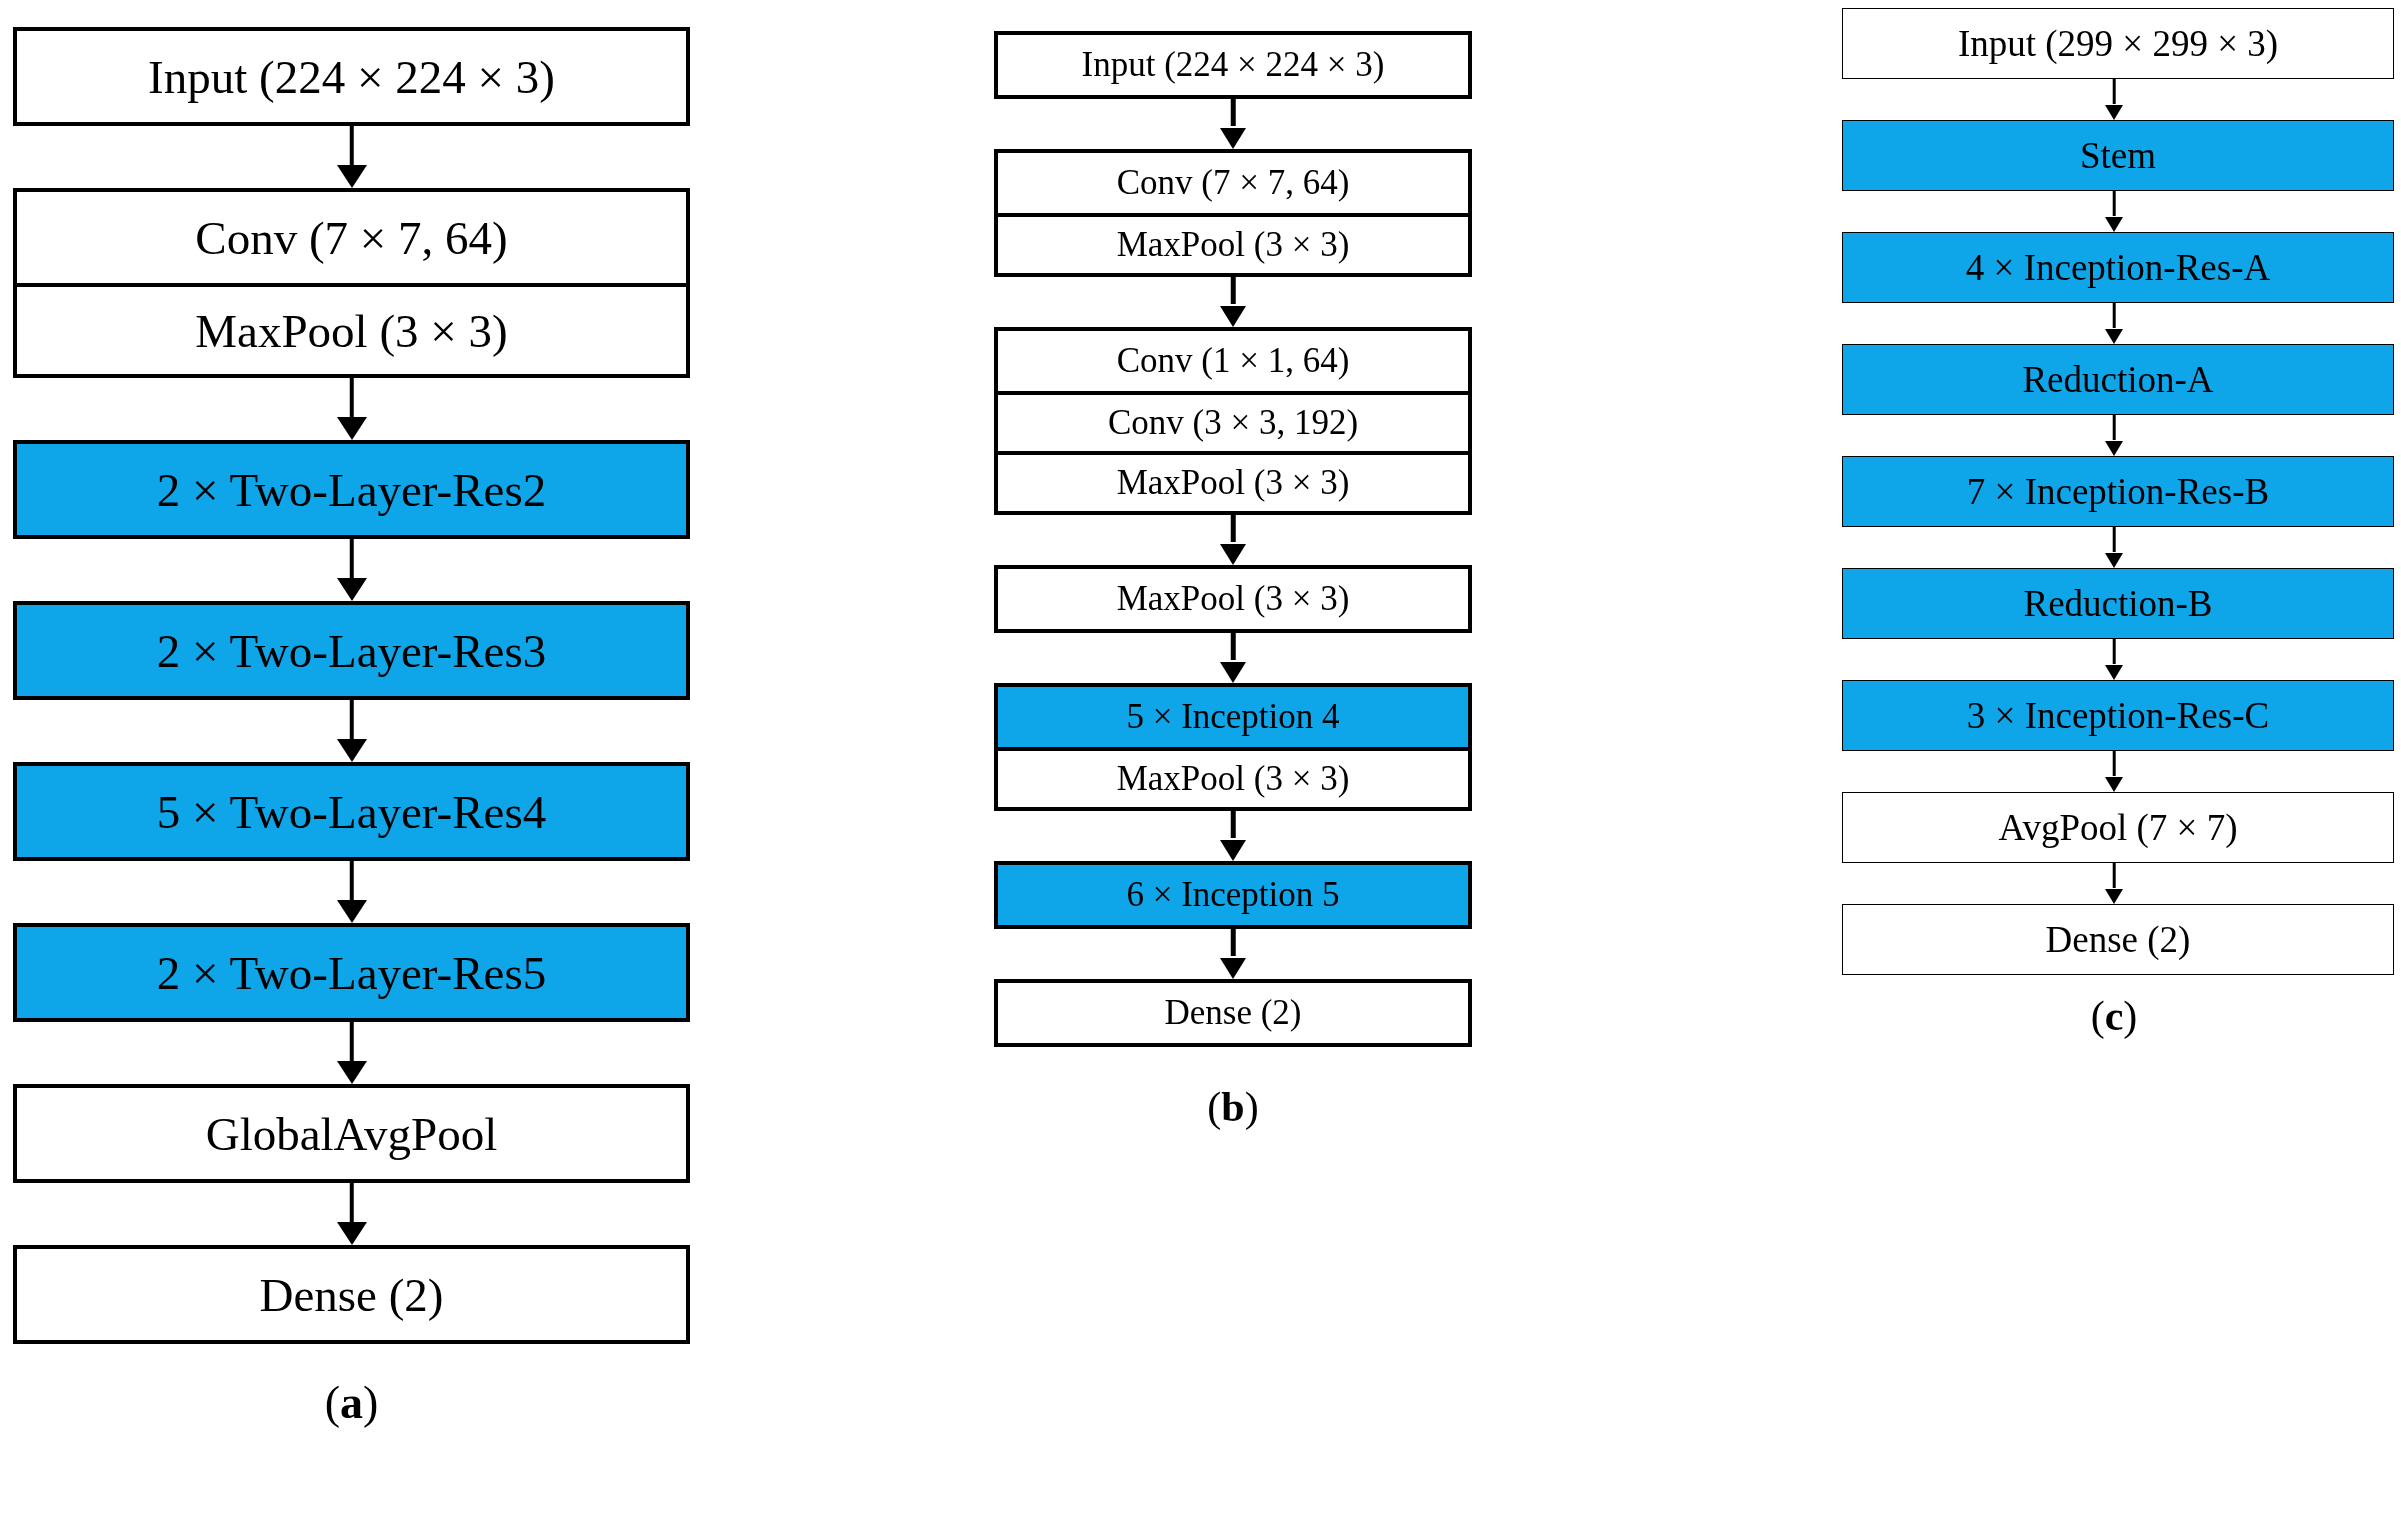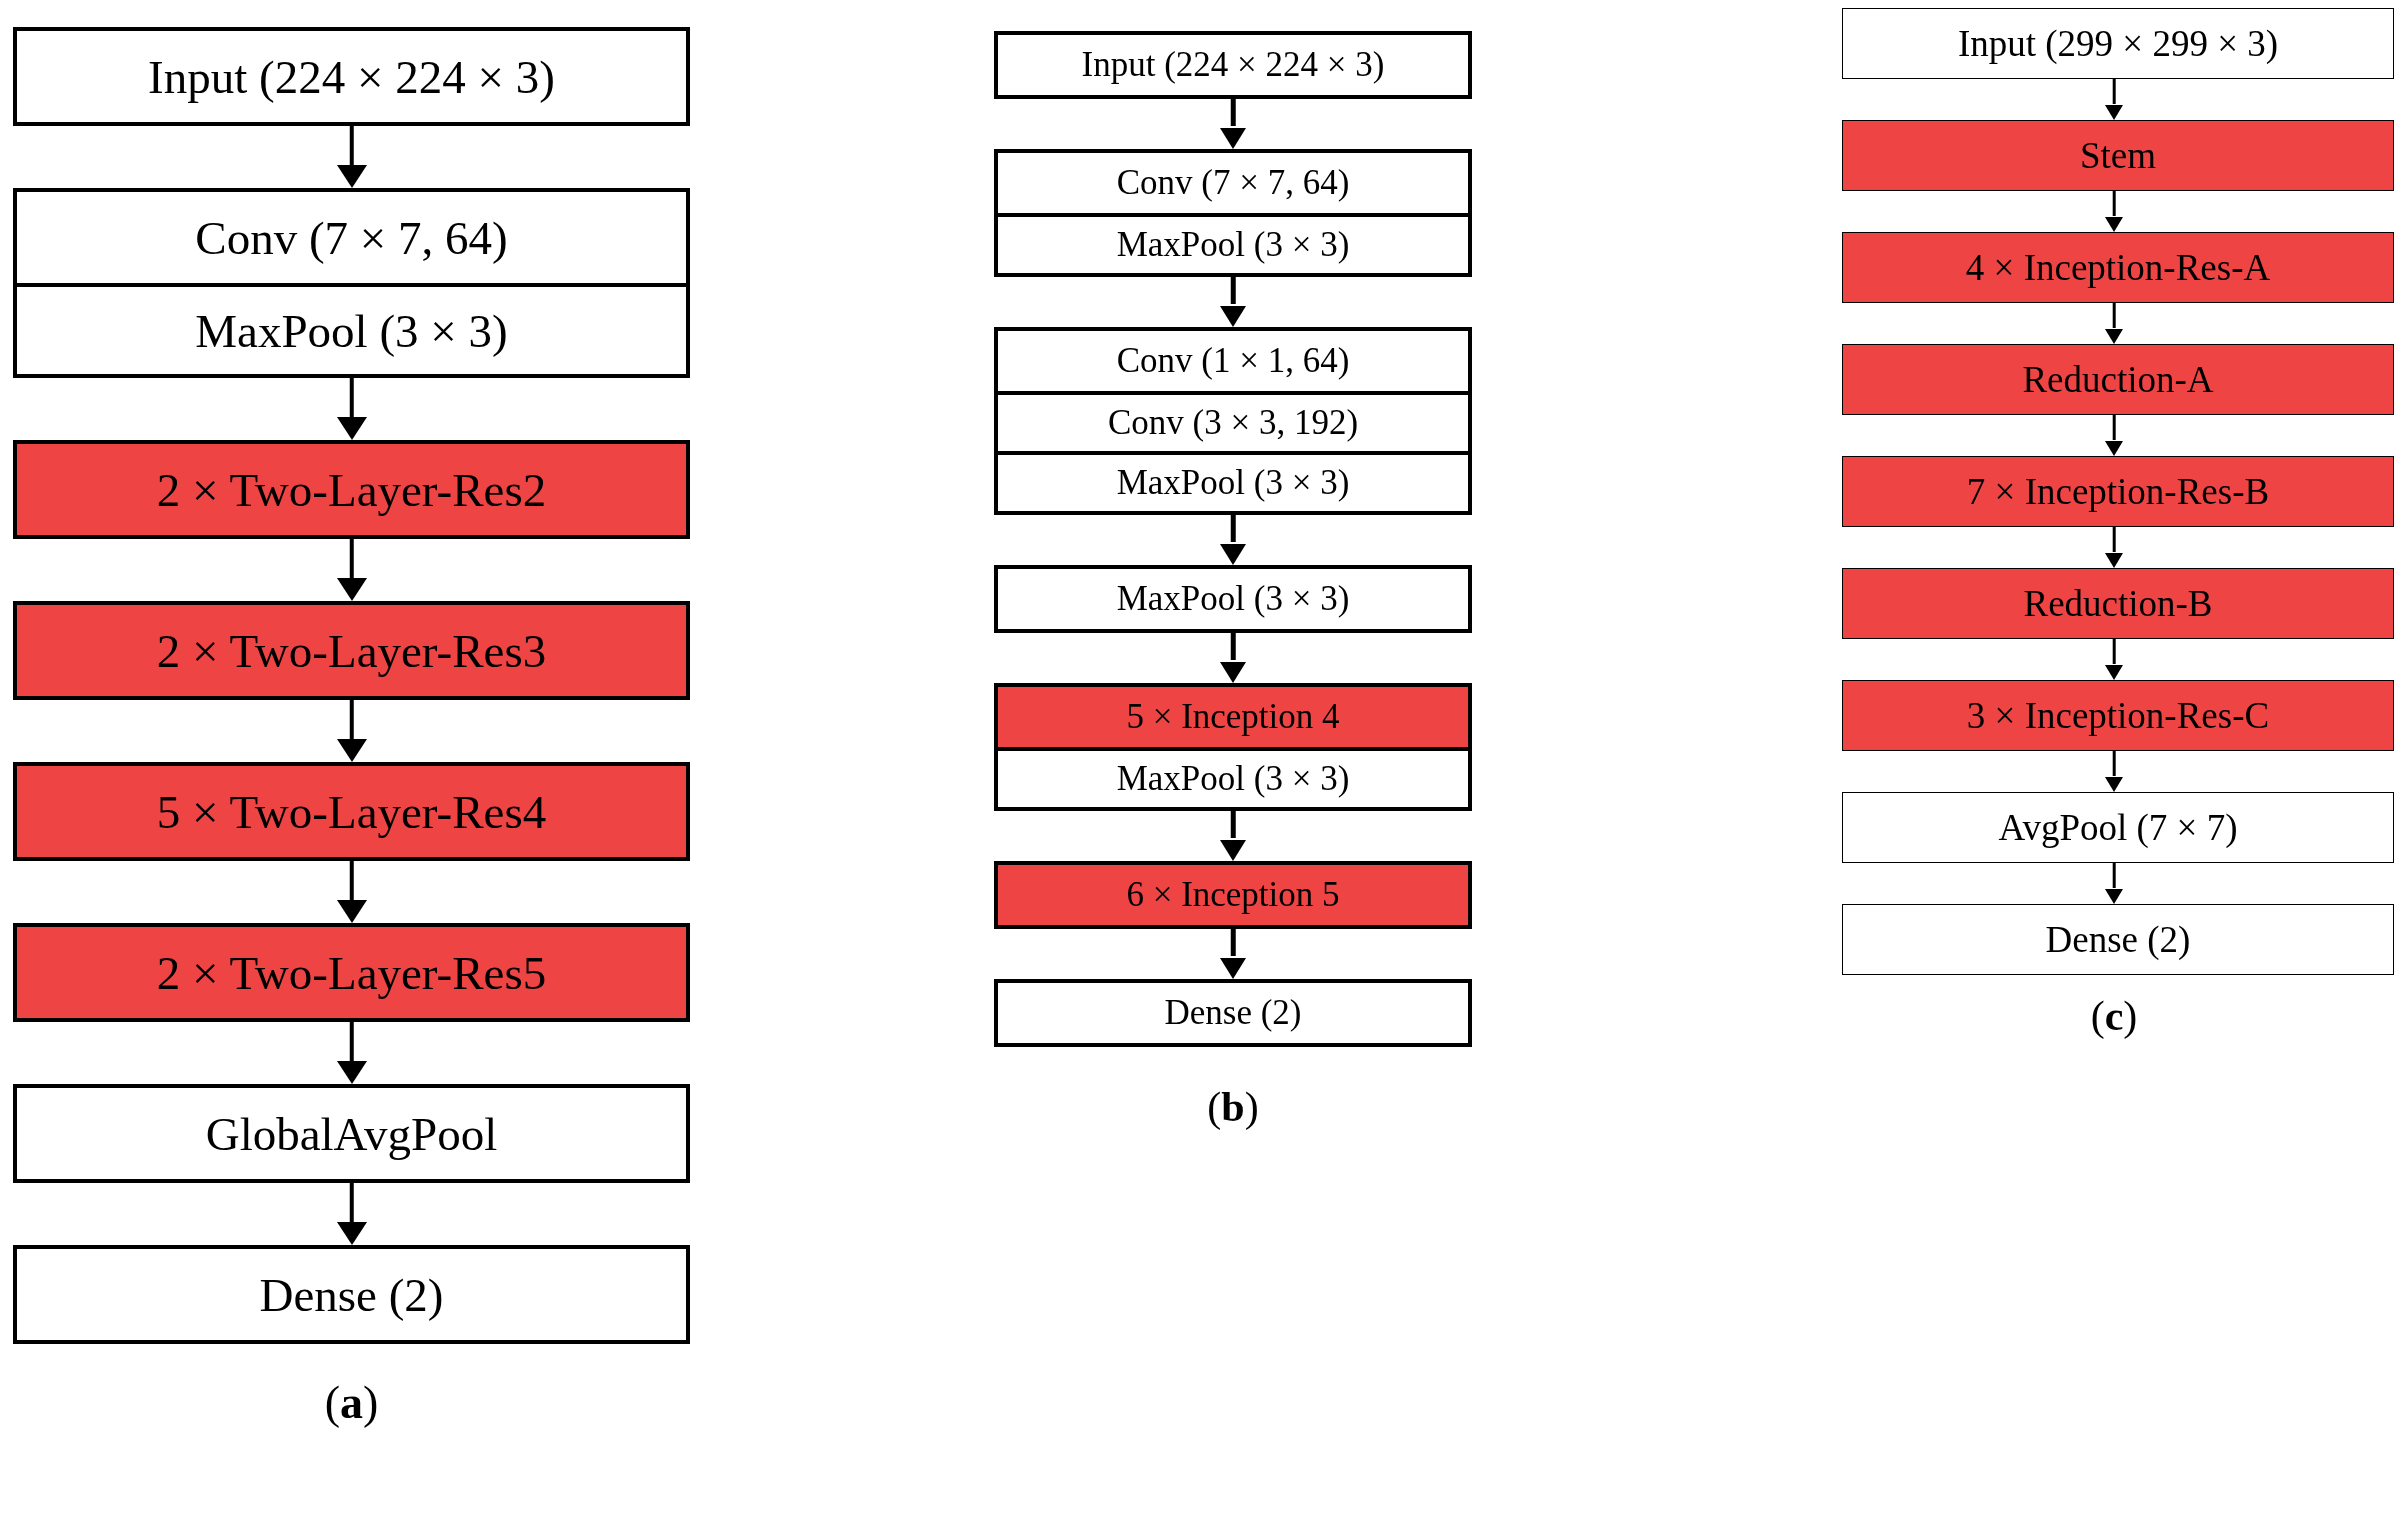--- a/index.html
+++ b/index.html
@@ -47,21 +47,21 @@
     box-sizing: border-box;
     display: flex;
     align-items: center;
     justify-content: center;
     text-align: center;
     background: #ffffff;
     white-space: nowrap;
   }
   .thick .cell + .cell { border-top: 4.5px solid #000000; }
 
-  .cell.gray { background: #ef4444; }
+  .cell.gray { background: #0ea5e9; }
 
   
   #col-a .cell { height: 91px; font-size: 47px; }
   #col-b .cell { height: 60px;  font-size: 35px; }
   #col-c .cell { height: 69px; font-size: 37px; }
 
   
   .arrow {
     position: relative;
     width: 100%;

